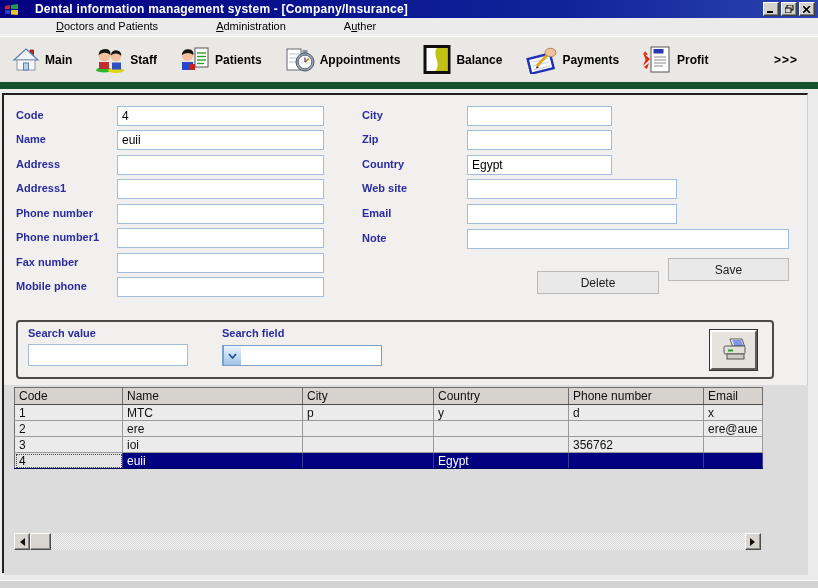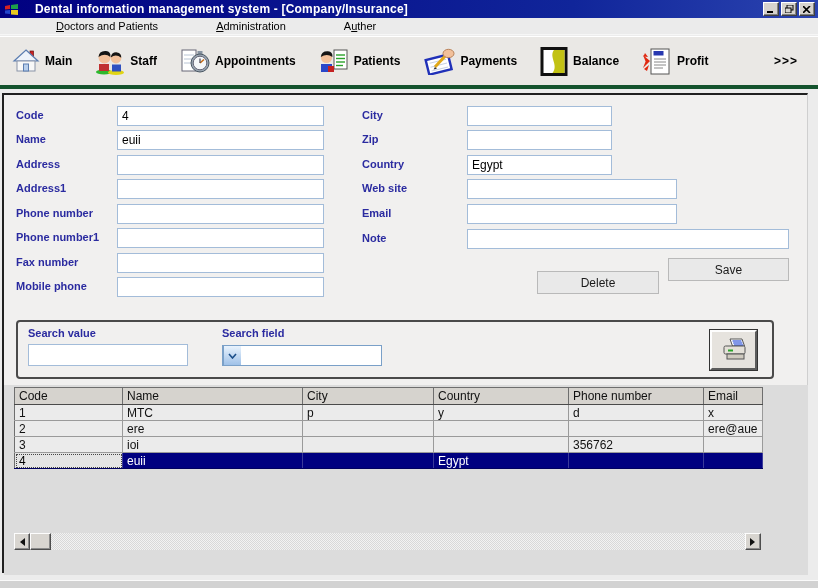--- a/index.html
+++ b/index.html
@@ -20,21 +20,21 @@
   .win-btn svg { display:block; }
 
   
   .menubar { position:absolute; left:0; top:18px; width:818px; height:17px; background:#ebebeb;
     display:flex; align-items:center; padding-left:5px; border-bottom:1px solid #f6f6f6; }
   .menu-item { padding:1px 7px 2px 7px; color:#000; cursor:default;margin-left:44px; }
   .u { text-decoration:underline; }
 
   
   .toolbar { position:absolute; left:0; top:36px; width:818px; height:53px; background:#eae8e5;
-    border-top:1px solid #fff; border-bottom:4px solid #14532d;
+    border-top:1px solid #fff; border-bottom:7px solid #14532d;
     display:flex; align-items:center; padding:0 12px; gap:23px; }
   .tb-item { display:flex; align-items:center; gap:5px; cursor:default; }
   .tb-item .lbl { font-weight:bold; font-size:12px; color:#000; }
   .tb-item svg { display:block; }
   .tb-more { margin-left:auto; margin-right:8px; font-weight:bold; font-size:12px; letter-spacing:1px; }
 
   
   .client { position:absolute; left:2px; top:93px; width:806px; height:480px; background:#f1f0ef;
     border-top:2px solid #202020; border-left:2px solid #202020; border-right:1px solid #cfcfcf; }
   .flabel { position:absolute; color:#2b2ba0; font-weight:bold; font-size:11px; white-space:nowrap; }
@@ -144,67 +144,67 @@
         <rect x="4" y="16" width="10" height="7" fill="#c03030"></rect>
         <rect x="17" y="16.5" width="9" height="7" fill="#3050c0"></rect>
         <circle cx="9.5" cy="9.5" r="6" fill="#f2c09a"></circle>
         <path d="M3.5,9 Q4,2.5 11,3 Q16,3.6 15.4,9 Q10,4.6 3.5,9 Z" fill="#151515"></path>
         <circle cx="21" cy="10" r="5.4" fill="#f2c09a"></circle>
         <path d="M15.8,9.5 Q16.4,4 22,4.4 Q26.6,5 26.2,9.8 Q21,5.6 15.8,9.5 Z" fill="#151515"></path>
       </svg>
       <span class="lbl">Staff</span>
     </div>
     <div class="tb-item">
+      <svg width="30" height="27" viewBox="0 0 30 27">
+        <rect x="15" y="2" width="13" height="19" fill="#fff" stroke="#555"></rect>
+        <line x1="17" y1="7" x2="26" y2="7" stroke="#2aa22a" stroke-width="1.4"></line>
+        <line x1="17" y1="10.5" x2="26" y2="10.5" stroke="#2aa22a" stroke-width="1.4"></line>
+        <line x1="17" y1="14" x2="26" y2="14" stroke="#2aa22a" stroke-width="1.4"></line>
+        <line x1="17" y1="17.5" x2="24" y2="17.5" stroke="#2aa22a" stroke-width="1.4"></line>
+        <rect x="2" y="16" width="11" height="8" fill="#2a46c8"></rect>
+        <rect x="9" y="18" width="6" height="6" fill="#c42222"></rect>
+        <circle cx="7.5" cy="9.5" r="5.6" fill="#f2c09a"></circle>
+        <path d="M1.8,9 Q2.4,2.8 9,3.2 Q14,3.8 13.4,9 Q8,4.8 1.8,9 Z" fill="#151515"></path>
+      </svg>
+      <span class="lbl">Patients</span>
+    </div>
+    <div class="tb-item">
       <svg width="30" height="28" viewBox="0 0 30 28">
         <rect x="2" y="3" width="14" height="21" fill="#fff" stroke="#667"></rect>
         <line x1="4" y1="8" x2="14" y2="8" stroke="#b8c4d4" stroke-width="1"></line>
         <line x1="4" y1="12" x2="14" y2="12" stroke="#b8c4d4" stroke-width="1"></line>
         <line x1="4" y1="16" x2="14" y2="16" stroke="#b8c4d4" stroke-width="1"></line>
         <rect x="17.5" y="4" width="5" height="3" fill="#8894a2"></rect>
         <circle cx="20" cy="16" r="9" fill="#9aa6b2" stroke="#4a5662"></circle>
         <circle cx="20" cy="16" r="6.8" fill="#f5f7f9" stroke="#667"></circle>
         <line x1="20" y1="16" x2="24" y2="12.5" stroke="#c86a10" stroke-width="1.6"></line>
         <line x1="20" y1="16" x2="20" y2="11.5" stroke="#445" stroke-width="1.2"></line>
       </svg>
       <span class="lbl">Appointments</span>
     </div>
     <div class="tb-item">
-      <svg width="30" height="27" viewBox="0 0 30 27">
-        <rect x="15" y="2" width="13" height="19" fill="#fff" stroke="#555"></rect>
-        <line x1="17" y1="7" x2="26" y2="7" stroke="#2aa22a" stroke-width="1.4"></line>
-        <line x1="17" y1="10.5" x2="26" y2="10.5" stroke="#2aa22a" stroke-width="1.4"></line>
-        <line x1="17" y1="14" x2="26" y2="14" stroke="#2aa22a" stroke-width="1.4"></line>
-        <line x1="17" y1="17.5" x2="24" y2="17.5" stroke="#2aa22a" stroke-width="1.4"></line>
-        <rect x="2" y="16" width="11" height="8" fill="#2a46c8"></rect>
-        <rect x="9" y="18" width="6" height="6" fill="#c42222"></rect>
-        <circle cx="7.5" cy="9.5" r="5.6" fill="#f2c09a"></circle>
-        <path d="M1.8,9 Q2.4,2.8 9,3.2 Q14,3.8 13.4,9 Q8,4.8 1.8,9 Z" fill="#151515"></path>
-      </svg>
-      <span class="lbl">Patients</span>
+      <svg width="28" height="29" viewBox="0 0 28 29">
+        <rect x="2" y="1.5" width="24" height="26" fill="#fff" stroke="#101010" stroke-width="3"></rect>
+        <path d="M14,3 C8.5,10 19,18 12.5,26 L24.5,26 L24.5,3 Z" fill="#c2c214"></path>
+      </svg>
+      <span class="lbl">Balance</span>
     </div>
     <div class="tb-item">
       <svg width="32" height="28" viewBox="0 0 32 28">
         <g transform="rotate(-14 16 17)">
           <rect x="4" y="10" width="23" height="15" fill="#fff" stroke="#2030b8" stroke-width="2.4"></rect>
           <line x1="7" y1="14" x2="24" y2="14" stroke="#c8d0e0" stroke-width="1"></line>
           <line x1="7" y1="18" x2="24" y2="18" stroke="#c8d0e0" stroke-width="1"></line>
           <line x1="7" y1="22" x2="24" y2="22" stroke="#c8d0e0" stroke-width="1"></line>
         </g>
         <line x1="12" y1="20" x2="24" y2="7" stroke="#e0a818" stroke-width="3"></line>
         <polygon points="12,20 10.5,22.5 14,21.8" fill="#333"></polygon>
         <ellipse cx="25.5" cy="6.5" rx="5.5" ry="4.2" fill="#f2c09a" stroke="#b8825a"></ellipse>
       </svg>
       <span class="lbl">Payments</span>
-    </div>
-    <div class="tb-item">
-      <svg width="28" height="29" viewBox="0 0 28 29">
-        <rect x="2" y="1.5" width="24" height="26" fill="#fff" stroke="#101010" stroke-width="3"></rect>
-        <path d="M14,3 C8.5,10 19,18 12.5,26 L24.5,26 L24.5,3 Z" fill="#c2c214"></path>
-      </svg>
-      <span class="lbl">Balance</span>
     </div>
     <div class="tb-item">
       <svg width="30" height="29" viewBox="0 0 30 29">
         <rect x="9" y="2" width="18" height="25" fill="#fff" stroke="#555"></rect>
         <rect x="11.5" y="4" width="10" height="4.5" fill="#2838b0"></rect>
         <line x1="12" y1="12" x2="24" y2="12" stroke="#888" stroke-width="1"></line>
         <line x1="12" y1="15" x2="24" y2="15" stroke="#888" stroke-width="1"></line>
         <line x1="12" y1="18" x2="24" y2="18" stroke="#888" stroke-width="1"></line>
         <line x1="12" y1="21" x2="21" y2="21" stroke="#888" stroke-width="1"></line>
         <polygon points="1,8 8,14 1,21 3.6,14.5" fill="#e02810"></polygon>

